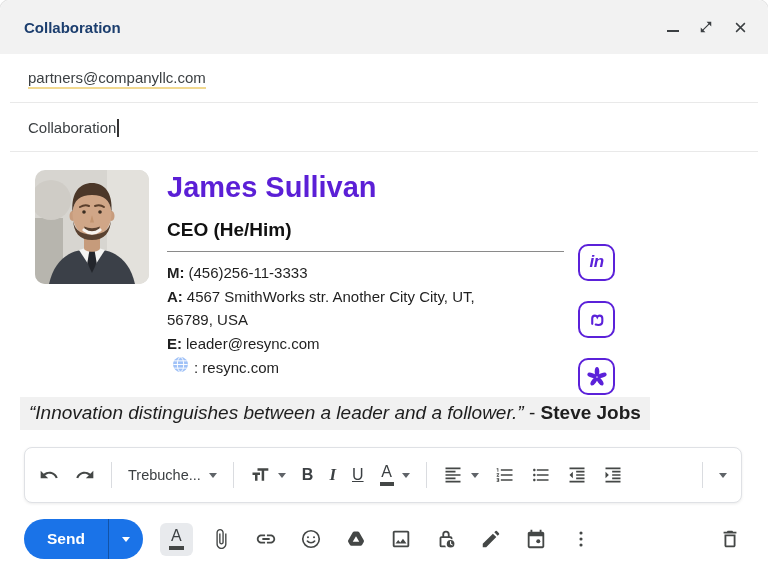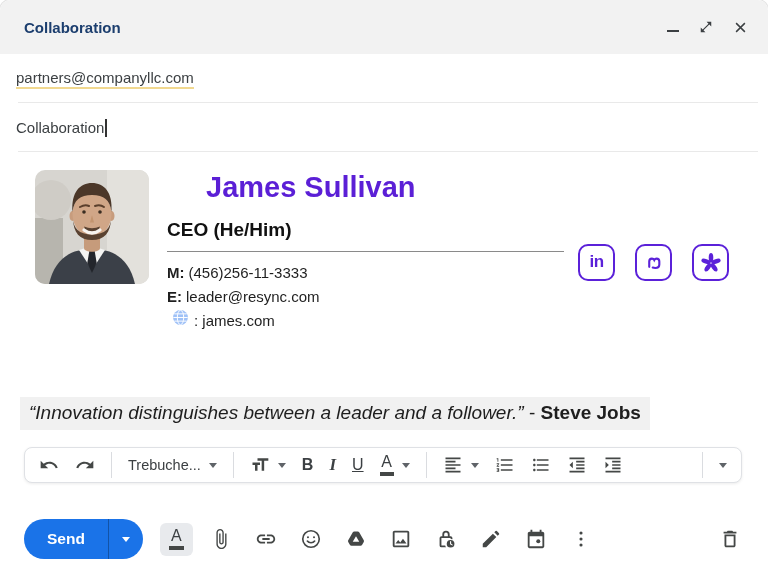--- a/index.html
+++ b/index.html
@@ -6,49 +6,49 @@
   .window{position:relative;width:768px;height:580px;background:#fff;overflow:hidden;box-shadow:0 0 0 1px #e4e4e4;border-radius:10px 10px 0 0;}
 
   
   .titlebar{position:absolute;top:0;left:0;right:0;height:54px;background:#f2f2f2;display:flex;align-items:center;border-radius:10px 10px 0 0;}
   .titlebar .title{margin-left:24px;font-size:15px;font-weight:600;color:#1c3e6e;}
   .win-controls{margin-left:auto;margin-right:20px;display:flex;align-items:center;gap:20px;color:#3c4043;}
   .win-btn{display:flex;align-items:center;justify-content:center;cursor:pointer;}
   .min-bar{width:12px;height:2px;background:#3c4043;margin-top:8px;}
 
   
-  .field-row{position:absolute;left:8px;right:0;display:flex;align-items:center;padding-left:8px;font-size:15px;color:#3c4043;}
+  .field-row{position:absolute;left:0;right:0;display:flex;align-items:center;padding-left:28px;font-size:15px;color:#3c4043;}
   .field-row::after{content:"";position:absolute;left:10px;right:10px;bottom:0;height:1px;background:#e9e9e9;}
   .row-to{top:54px;height:49px;}
   .row-subject{top:103px;height:49px;}
   .recipient-chip{border-bottom:2px solid #f1d88f;padding-bottom:1px;}
   .cursor{display:inline-block;width:1.5px;height:18px;background:#333;margin-left:1px;vertical-align:middle;}
 
   
   .sig-photo{position:absolute;left:35px;top:170px;width:114px;height:114px;border-radius:10px;overflow:hidden;}
   .sig-col{position:absolute;left:167px;top:171px;width:400px;}
-  .sig-name{font-size:29px;font-weight:700;color:#5b1fd6;line-height:32px;margin-left:39px;}
+  .sig-name{font-size:29px;font-weight:700;color:#5b1fd6;line-height:32px;}
   .sig-role{font-size:19px;font-weight:700;color:#111;margin-top:16px;}
   .sig-divider{border:none;border-top:1.5px solid #8a8a8a;margin:10px 0 9px 0;width:397px;}
   .contacts{font-size:15px;color:#1f1f1f;line-height:23.5px;max-width:352px;}
   .contacts b{margin-right:4px;}
   .globe-line{display:flex;align-items:center;margin-top:1px;}
   .globe-line svg{flex:0 0 auto;}
   .globe-line span{margin-left:5px;}
 
-  .social-col{position:absolute;left:578px;top:244px;display:flex;flex-direction:row;gap:20px;}
+  .social-col{position:absolute;left:578px;top:244px;display:flex;flex-direction:column;gap:20px;font-style:italic;}
   .social-btn{width:33px;height:33px;border:2.5px solid #5b21d9;border-radius:10px;display:flex;align-items:center;justify-content:center;color:#5b21d9;cursor:pointer;background:#fff;}
   .social-btn .in-text{font-size:17px;font-weight:700;letter-spacing:-0.5px;margin-top:-2px;}
 
   .quote{position:absolute;left:20px;top:397px;background:#f1f1f1;padding:5px 9px 6px 9px;font-size:19px;color:#1e1e1e;white-space:nowrap;}
   .quote .q-italic{font-style:italic;}
   .quote .q-author{font-weight:700;}
 
   
-  .fmt-bar{position:absolute;left:24px;right:26px;top:447px;height:36px;background:#fff;border:1px solid #dfe1e5;border-radius:8px;box-shadow:0 1px 3px rgba(0,0,0,0.08);display:flex;align-items:center;padding:0 14px;gap:16px;color:#444746;box-sizing:border-box;}
+  .fmt-bar{position:absolute;left:24px;right:26px;top:447px;height:56px;background:#fff;border:1px solid #dfe1e5;border-radius:8px;box-shadow:0 1px 3px rgba(0,0,0,0.08);display:flex;align-items:center;padding:0 14px;gap:16px;color:#444746;box-sizing:border-box;}
   .fmt-btn{display:flex;align-items:center;justify-content:center;cursor:pointer;color:#444746;}
   .fmt-sep{width:1px;height:26px;background:#dadce0;}
   .fmt-font{font-size:14.5px;color:#3c4043;display:flex;align-items:center;gap:8px;cursor:pointer;}
   .caret{width:0;height:0;border-left:4.5px solid transparent;border-right:4.5px solid transparent;border-top:5px solid #5f6368;display:inline-block;}
   .ltr{font-size:16px;color:#3c4043;}
   .ltr-b{font-weight:800;}
   .ltr-i{font-family:"Liberation Serif",serif;font-style:italic;font-weight:600;font-size:17px;}
   .ltr-u{text-decoration:underline;font-weight:500;}
   .color-a{display:flex;flex-direction:column;align-items:center;line-height:1;font-weight:500;}
   .color-a .bar{width:14px;height:3.5px;background:#444746;margin-top:2px;}
@@ -123,32 +123,33 @@
       <path d="M49 60 q8 6 16 0" stroke="#f7f3ef" stroke-width="3.2" fill="none" stroke-linecap="round"></path>
     </svg>
   </div>
 
   <div class="sig-col">
     <div class="sig-name">James Sullivan</div>
     <div class="sig-role">CEO (He/Him)</div>
     <hr class="sig-divider">
     <div class="contacts">
       <div><b>M:</b><span>(456)256-11-3333</span></div>
+      <div><b>A:</b><span>4567 SmithWorks str. Another City City, UT, 56789, USA</span></div>
       <div><b>E:</b><span>leader@resync.com</span></div>
       <div class="globe-line">
         <span>
           <svg width="17" height="17" viewBox="0 0 16 16">
               <circle cx="8" cy="8" r="7" fill="#9fc1f7"></circle>
               <g stroke="#ffffff" stroke-width="0.9" fill="none">
                 <ellipse cx="8" cy="8" rx="3" ry="6.8"></ellipse>
                 <path d="M1.2 8 h13.6 M2.2 4.6 h11.6 M2.2 11.4 h11.6"></path>
               </g>
             </svg>
         </span>
-        <span>: james.com</span>
+        <span>: resync.com</span>
       </div>
     </div>
   </div>
 
   <div class="social-col">
     <div class="social-btn">
         <span class="in-text">in</span>
       </div>
     <div class="social-btn">
       <svg width="22" height="22" viewBox="0 0 24 24" fill="none" stroke="#5b21d9" stroke-width="2.3" stroke-linecap="round">

